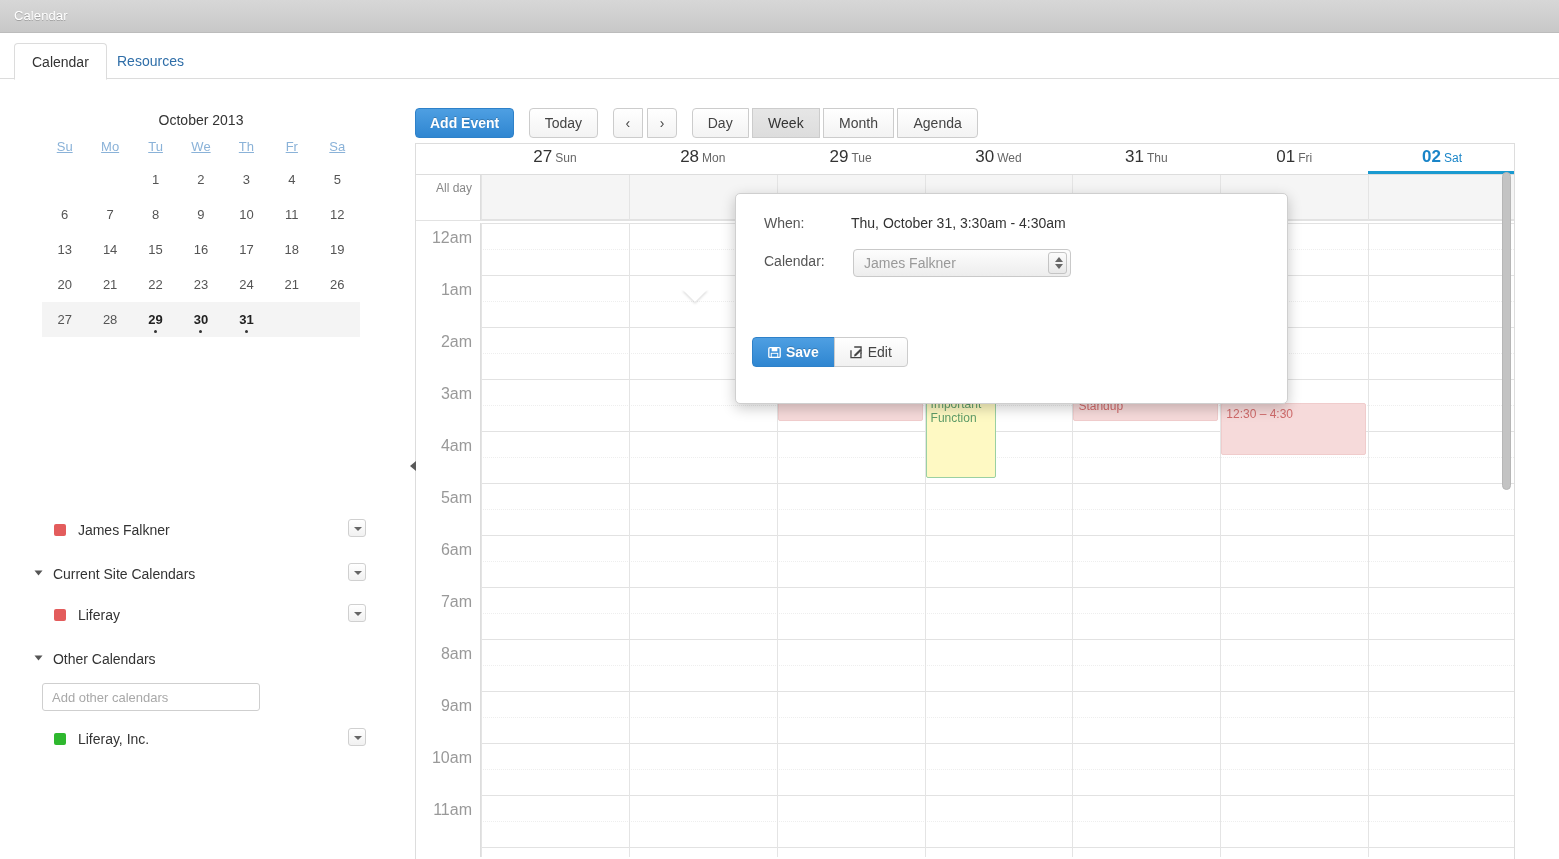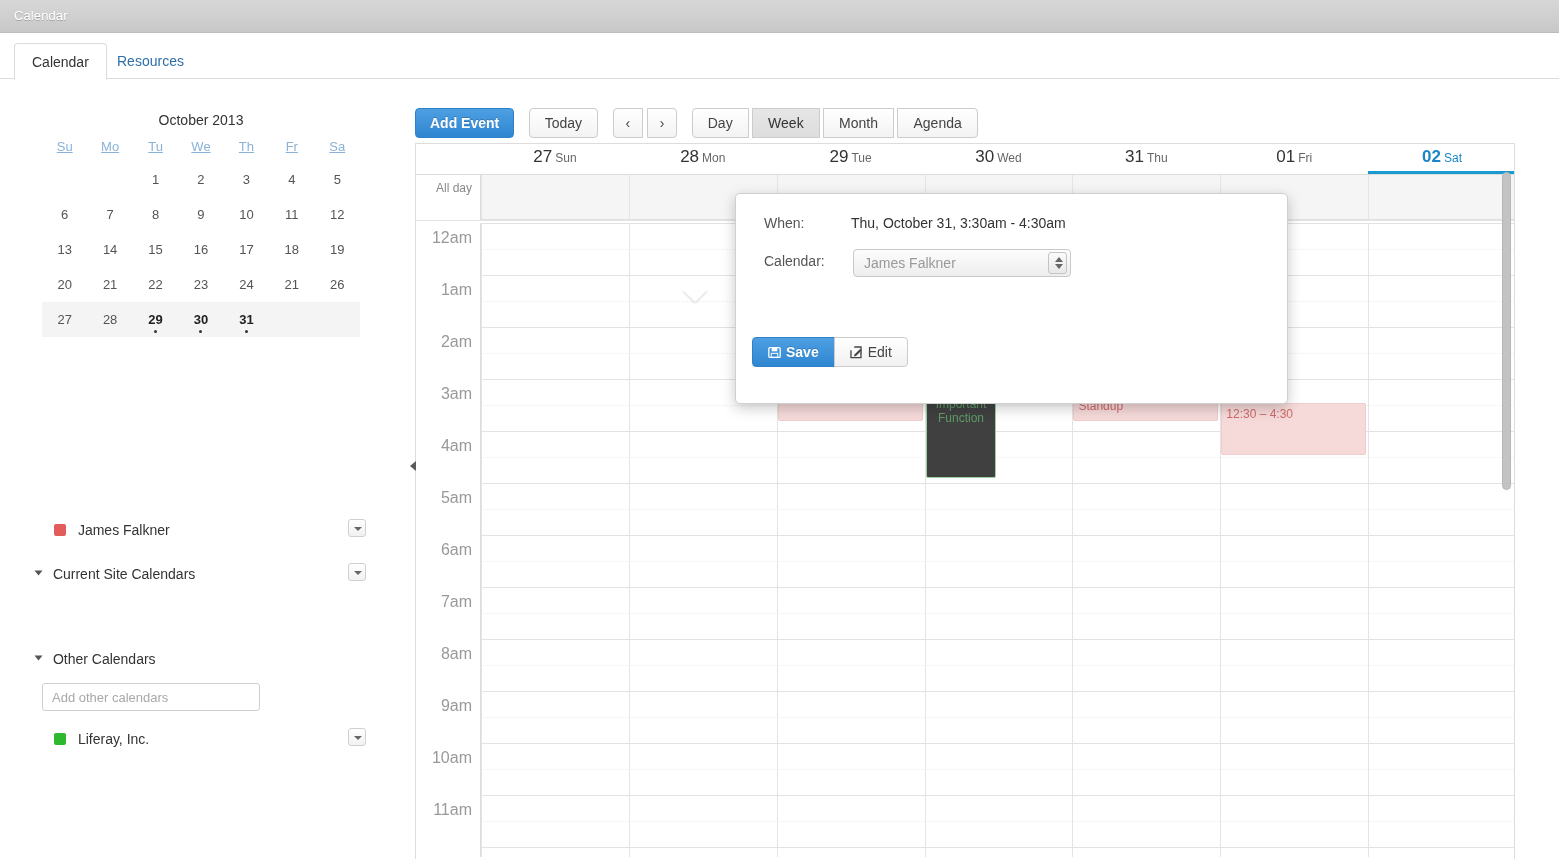--- a/index.html
+++ b/index.html
@@ -238,21 +238,21 @@
   .hline.half { border-top: 1px dotted #eeeeee; }
   .vline { position: absolute; top: 0; width: 0; border-left: 1px solid #e4e4e4; }
 
   
   .event {
     position: absolute; border-radius: 2px;
     font-size: 12px; padding: 3px 4px; overflow: hidden;
     line-height: 14px; cursor: pointer;
   }
   .event.red   { background: #f6dada; color: #d06a6a; border: 1px solid #f0cccc; }
-  .event.green { background: #404040; color: #5e9c68; border: 1px solid #9ad0a2; text-align: center; }
+  .event.green { background: #fef9c3; color: #5e9c68; border: 1px solid #9ad0a2; }
 
   
   .vscroll {
     position: absolute; right: 3px; top: 4px;
     width: 9px; height: 629px; z-index: 5;
   }
   .vscroll-thumb {
     position: absolute; left: 0; width: 9px;
     background: #c3c3c3; border-radius: 5px;
     border: 1px solid #b6b6b6;
@@ -436,20 +436,27 @@
       <div class="row-menu"></div>
     </div>
 
     <div class="cal-section" style="top:485px">
       <div class="cal-head">
         <span class="caret-left"></span>
         <span>Current Site Calendars</span>
       </div>
       <div class="row-menu"></div>
     </div>
+    <div class="cal-section" style="top:526px">
+      <div class="cal-item" style="padding-left:18px">
+        <span class="swatch" id="sw-1" style="background: rgb(227, 92, 92);"></span>
+        <span>Liferay</span>
+      </div>
+      <div class="row-menu"></div>
+    </div>
 
     <div class="cal-section" style="top:570px">
       <div class="cal-head">
         <span class="caret-left"></span>
         <span>Other Calendars</span>
       </div>
     </div>
     <div class="cal-section" style="top:603px;left:42px">
       <input class="add-other-input" type="text" placeholder="Add other calendars" style="">
     </div>

